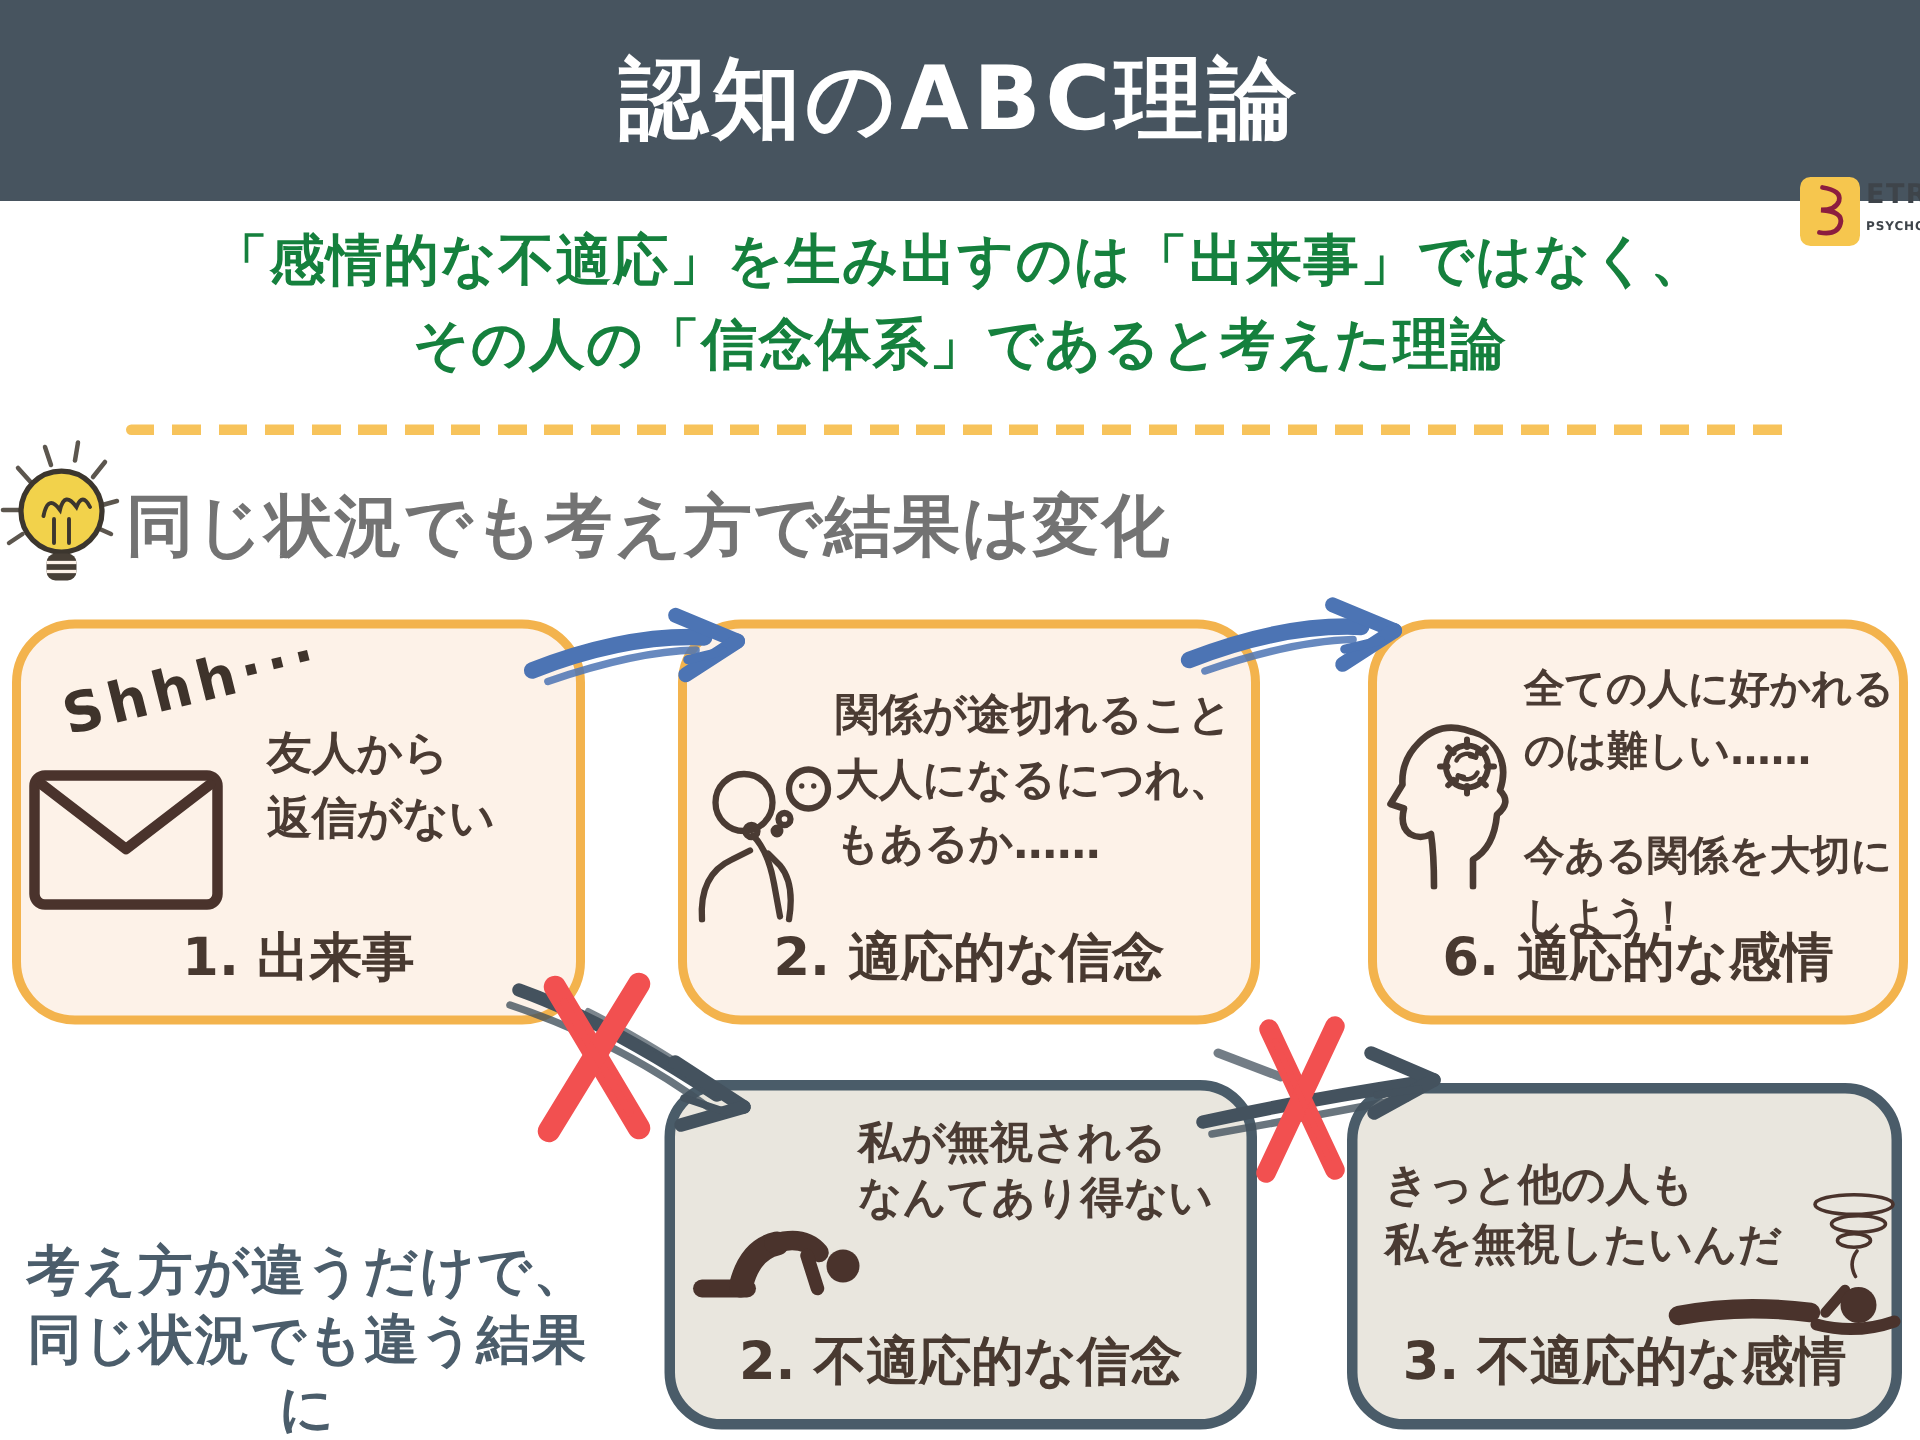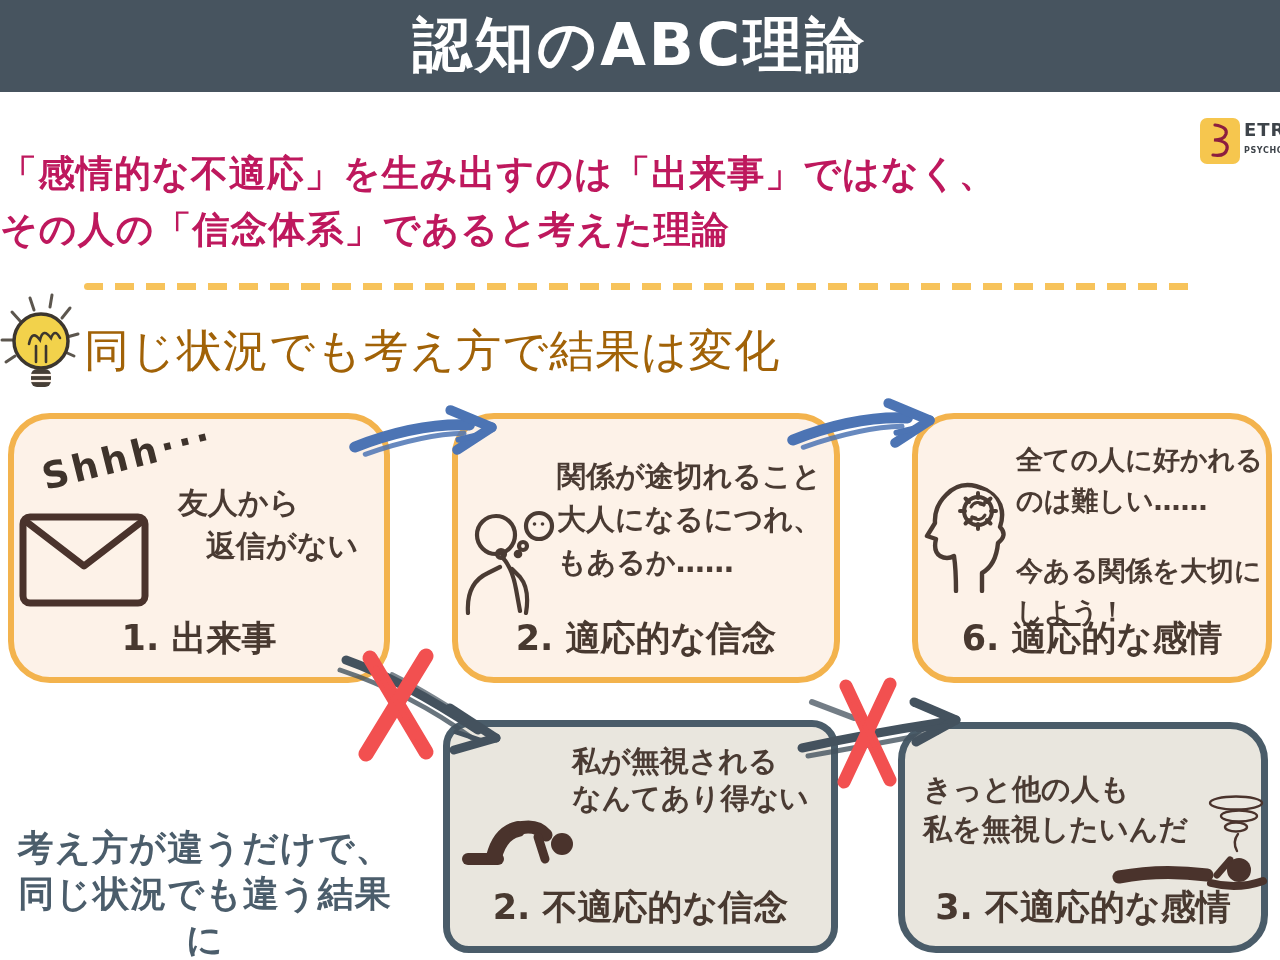--- a/index.html
+++ b/index.html
@@ -1,63 +1,63 @@
 <!DOCTYPE html>
 <html><head>
 <meta charset="utf-8">
 <style>
   html,body{margin:0;padding:0;background:#ffffff;}
   body{width:1280px;height:960px;position:relative;overflow:hidden;
        font-family:"DejaVu Sans","Liberation Sans",sans-serif;color:#4a3a32;}
   .abs{position:absolute;}
 
   
-  .topbar{position:absolute;top:0;left:0;width:1280px;height:92px;background:#47545f;
+  .topbar{position:absolute;top:0;left:0;width:1280px;height:134px;background:#47545f;
           display:flex;align-items:center;justify-content:center;}
   .topbar h1{margin:0;color:#ffffff;font-size:59px;font-weight:800;letter-spacing:3px;}
 
   
   .logo{position:absolute;top:118px;left:1200px;display:flex;align-items:flex-start;gap:4px;}
   .logo-text{display:flex;flex-direction:column;line-height:1;}
   .logo-name{font-size:18px;font-weight:800;color:#3e444a;letter-spacing:1px;margin-top:3px;}
   .logo-sub{font-size:8px;font-weight:700;color:#3e444a;letter-spacing:.6px;margin-top:8px;}
 
   
-  .intro{position:absolute;top:146px;left:0;width:1280px;
-         font-size:37px;font-weight:800;color:#be185d;line-height:1.52;letter-spacing:1px;}
+  .intro{position:absolute;top:146px;left:0;width:1280px;text-align:center;
+         font-size:37px;font-weight:800;color:#15803d;line-height:1.52;letter-spacing:1px;}
 
   
   .divider{position:absolute;top:283px;left:84px;width:1112px;height:7px;border-radius:4px;
            background:repeating-linear-gradient(90deg,#f7c35b 0 19px,transparent 19px 31px);}
 
   
-  .lead{position:absolute;top:321px;left:84px;margin:0;font-size:45px;font-weight:400;
-        color:#a16207;letter-spacing:1px;}
+  .lead{position:absolute;top:321px;left:84px;margin:0;font-size:45px;font-weight:700;
+        color:#737373;letter-spacing:1px;}
 
   
   .obox{position:absolute;background:#fdf2e8;border:6px solid #f3b34d;border-radius:42px;box-sizing:border-box;z-index:1;}
   .sbox{position:absolute;background:#e9e6de;border:7px solid #4a5c69;border-radius:38px;box-sizing:border-box;z-index:1;}
   .box-label{position:absolute;bottom:15px;left:0;width:100%;text-align:center;
              font-size:35px;font-weight:800;color:#483930;}
   .btext{font-weight:700;color:#4a3b33;}
 
   #box-event{left:8px;top:413px;width:382px;height:270px;}
   .shhh{position:absolute;left:26px;top:16px;font-size:37px;font-weight:700;color:#3e332b;
         letter-spacing:4px;transform:rotate(-14deg);}
   .ev-text{position:absolute;left:164px;top:62px;font-size:30px;line-height:43px;}
-  .ev-text .ind{margin-left:28px;}
+  .ev-text .ind{}
 
   #box-abelief{left:452px;top:413px;width:388px;height:270px;}
   .b2-text{position:absolute;left:99px;top:36px;font-size:29px;line-height:43px;}
 
   #box-aemotion{left:912px;top:413px;width:360px;height:270px;}
   .b3-text{position:absolute;left:98px;top:20px;font-size:27px;line-height:41px;}
   .b3-text .grp2{margin-top:29px;}
 
-  #box-mbelief{left:443px;top:720px;width:395px;height:233px;border-radius:26px;}
+  #box-mbelief{left:443px;top:720px;width:395px;height:233px;}
   .lb2-text{position:absolute;left:122px;top:16px;font-size:29px;line-height:37px;}
 
   #box-memotion{left:898px;top:722px;width:370px;height:231px;}
   .lb3-text{position:absolute;left:18px;top:40px;font-size:29px;line-height:40px;}
 
   
   .note{position:absolute;top:825px;left:0;width:410px;text-align:center;
         font-size:36px;font-weight:700;color:#4b5d6b;line-height:46px;letter-spacing:1px;}
 
   .deco{z-index:5;}

